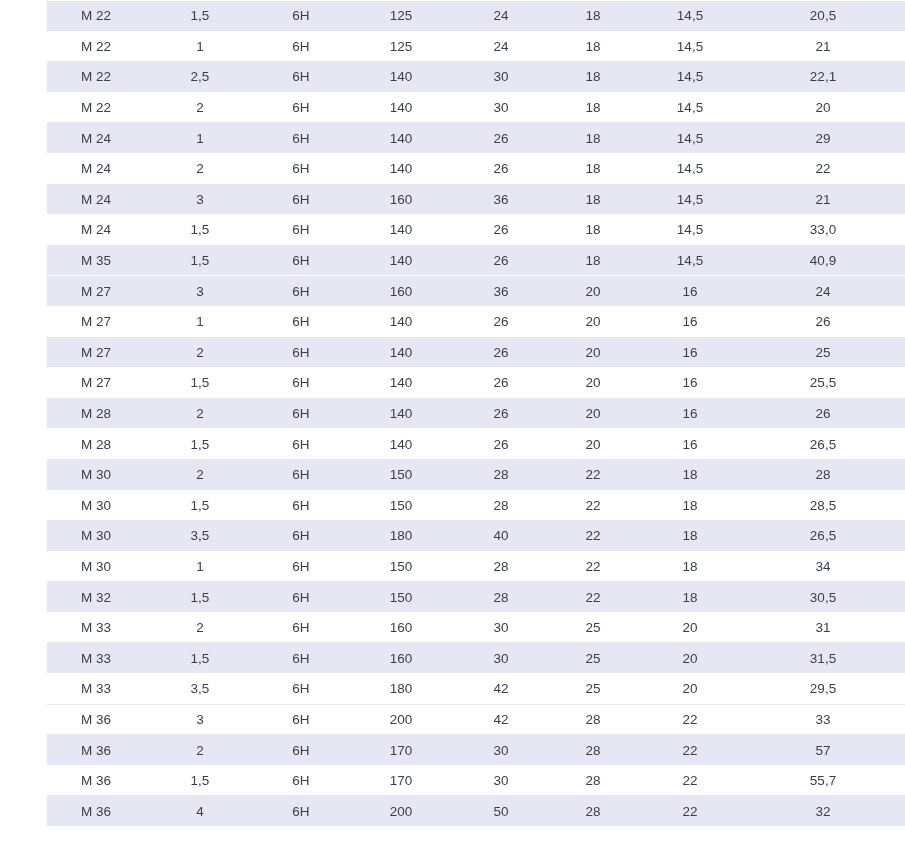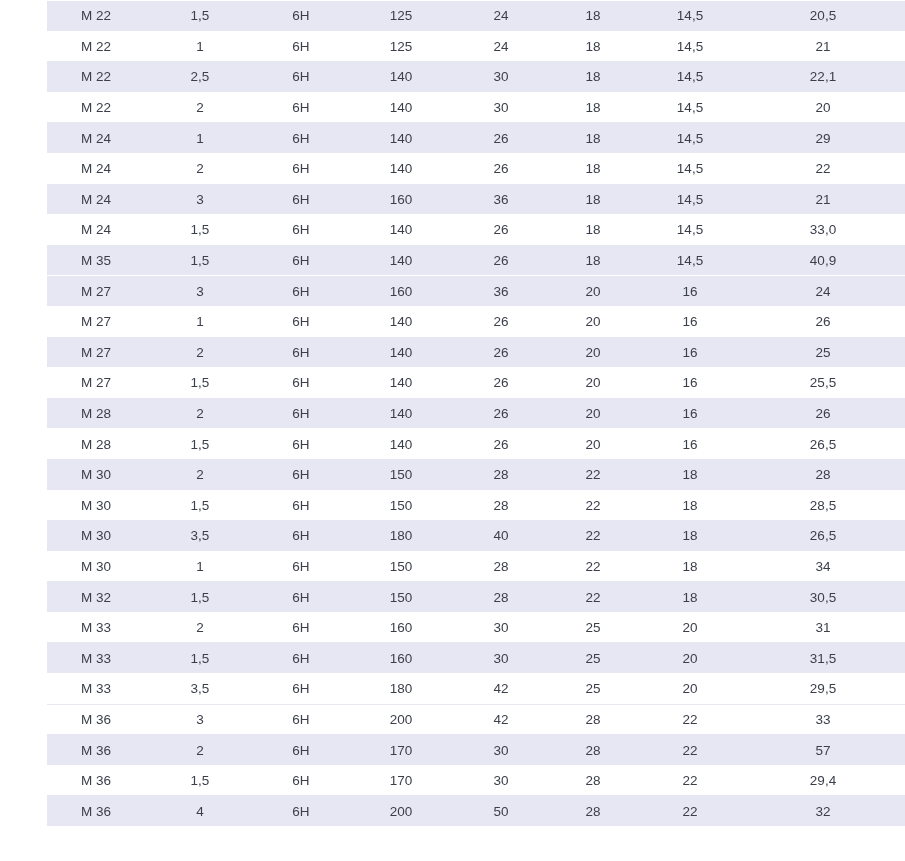--- a/index.html
+++ b/index.html
@@ -318,21 +318,21 @@
           <td>57</td>
         </tr>
         <tr class="row-even">
           <td>M 36</td>
           <td>1,5</td>
           <td>6H</td>
           <td>170</td>
           <td>30</td>
           <td>28</td>
           <td>22</td>
-          <td>29,4</td>
+          <td>55,7</td>
         </tr>
         <tr class="row-odd">
           <td>M 36</td>
           <td>4</td>
           <td>6H</td>
           <td>200</td>
           <td>50</td>
           <td>28</td>
           <td>22</td>
           <td>32</td>

